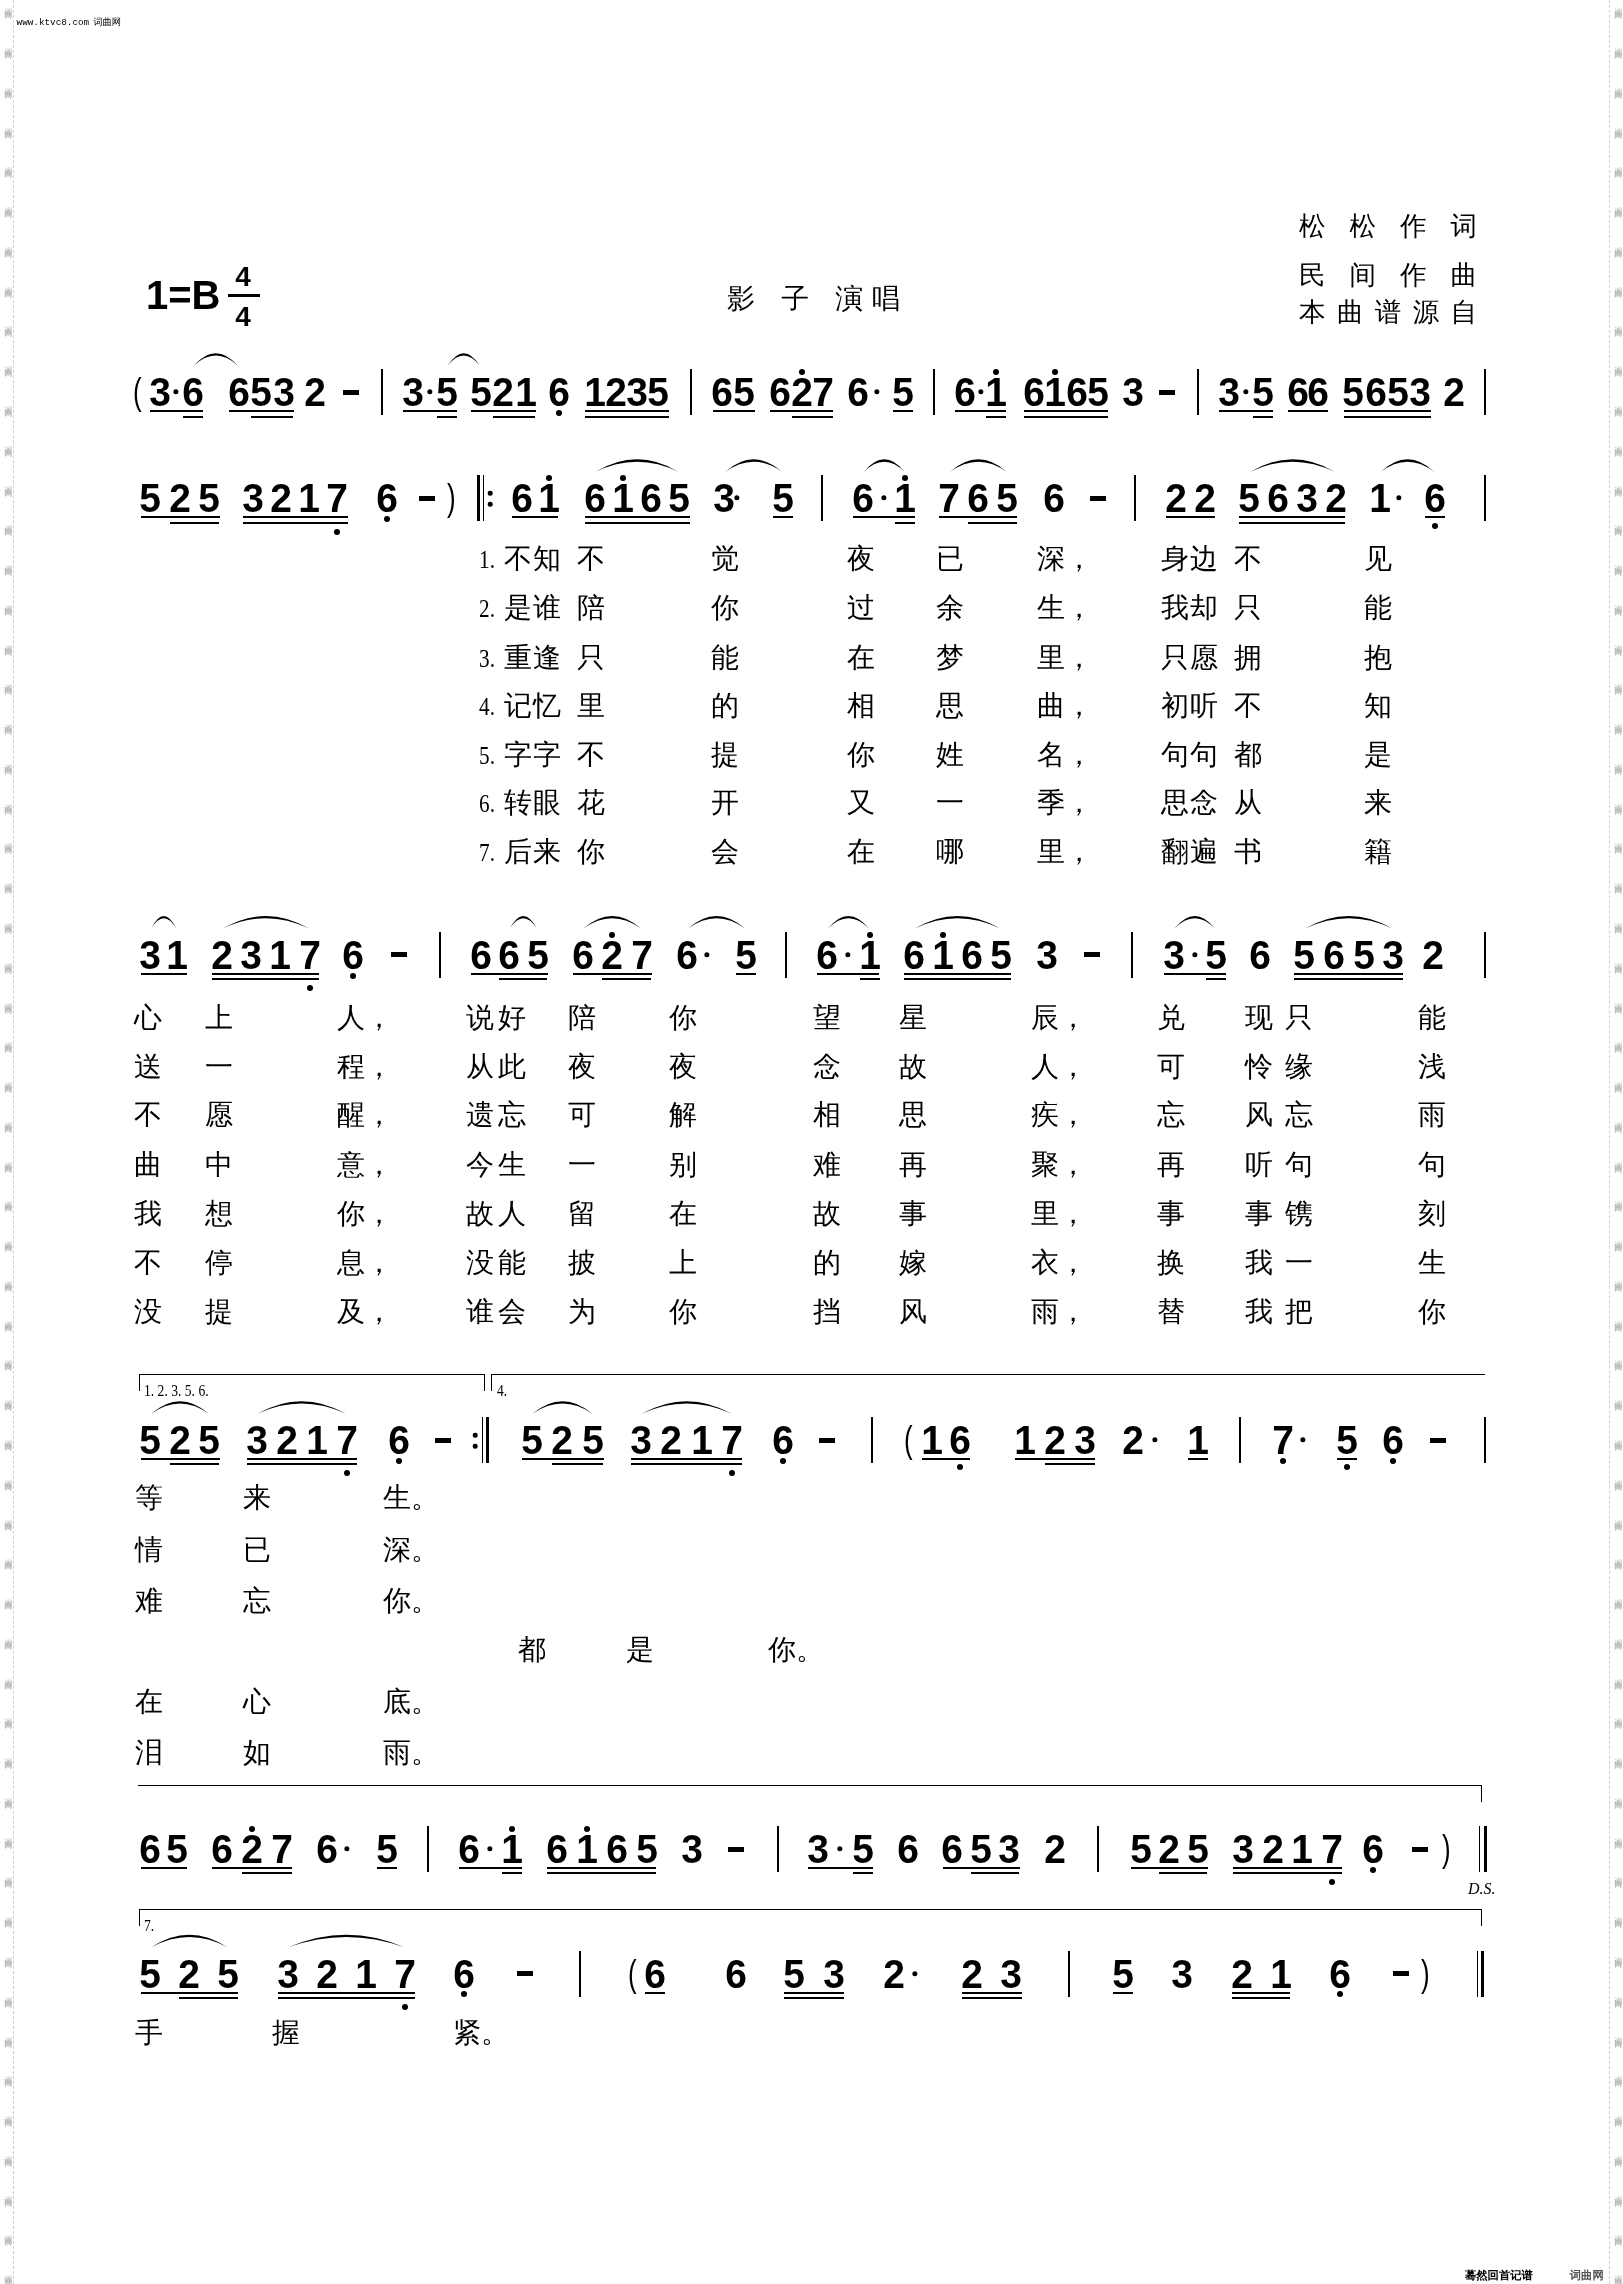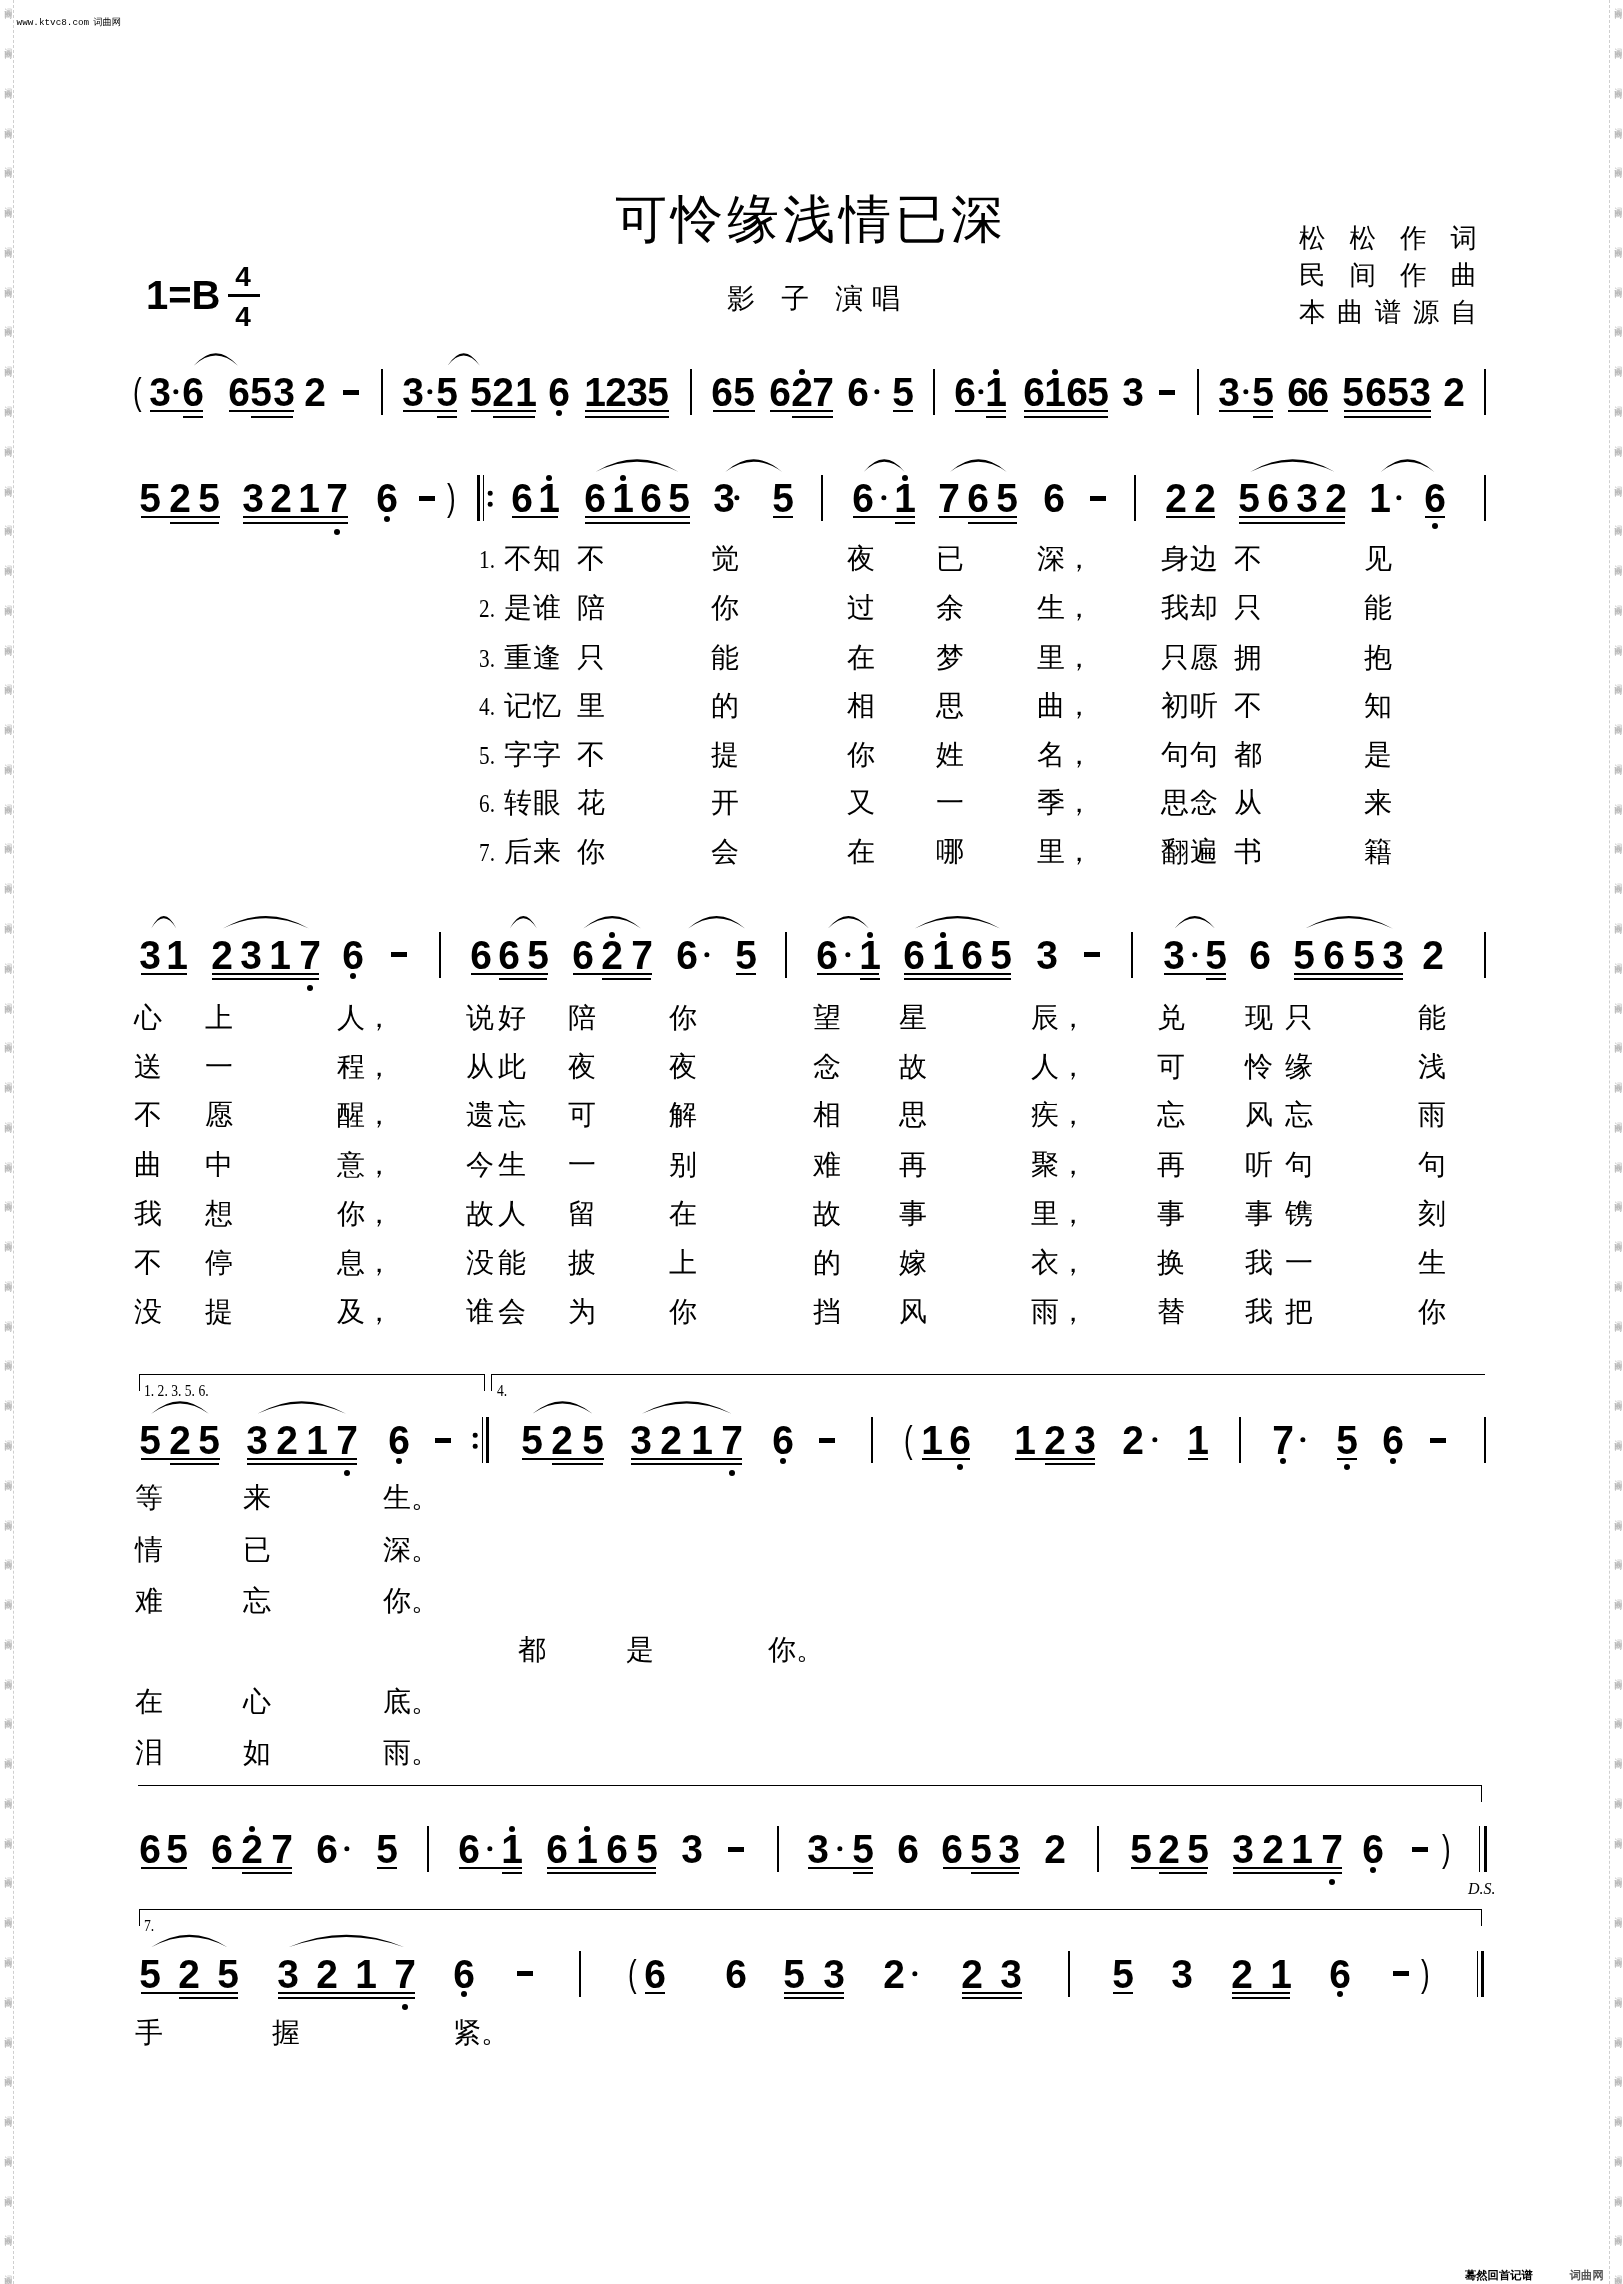--- a/index.html
+++ b/index.html
@@ -185,25 +185,24 @@
       <div class="wm-text" style="top: 2149px;">词曲网</div>
       <div class="wm-text" style="top: 2189px;">词曲网</div>
       <div class="wm-text" style="top: 2228px;">词曲网</div>
       <div class="wm-text" style="top: 2268px;">词曲网</div>
     </div>
 
   <div class="site-header">
     <span>www.ktvc8.com</span><span class="sn">词曲网</span>
   </div>
 
-  <div class="title">可怜缘浅情已深</div>
   <div class="performer">影 子 演唱</div>
 
   <div>
-    <div class="credit" style="top:224px">松 松 作 词</div>
+    <div class="credit" style="top:212px">松 松 作 词</div>
     <div class="credit" style="top:261px">民 间 作 曲</div>
     <div class="credit" style="top:298px">本曲谱源自</div>
   </div>
 
   <div>
     <span class="keylabel">1=B</span>
     <div>
       <span class="ts-num" style="top:277px">4</span>
       <span class="ts-bar"></span>
       <span class="ts-num" style="top:317px">4</span>

